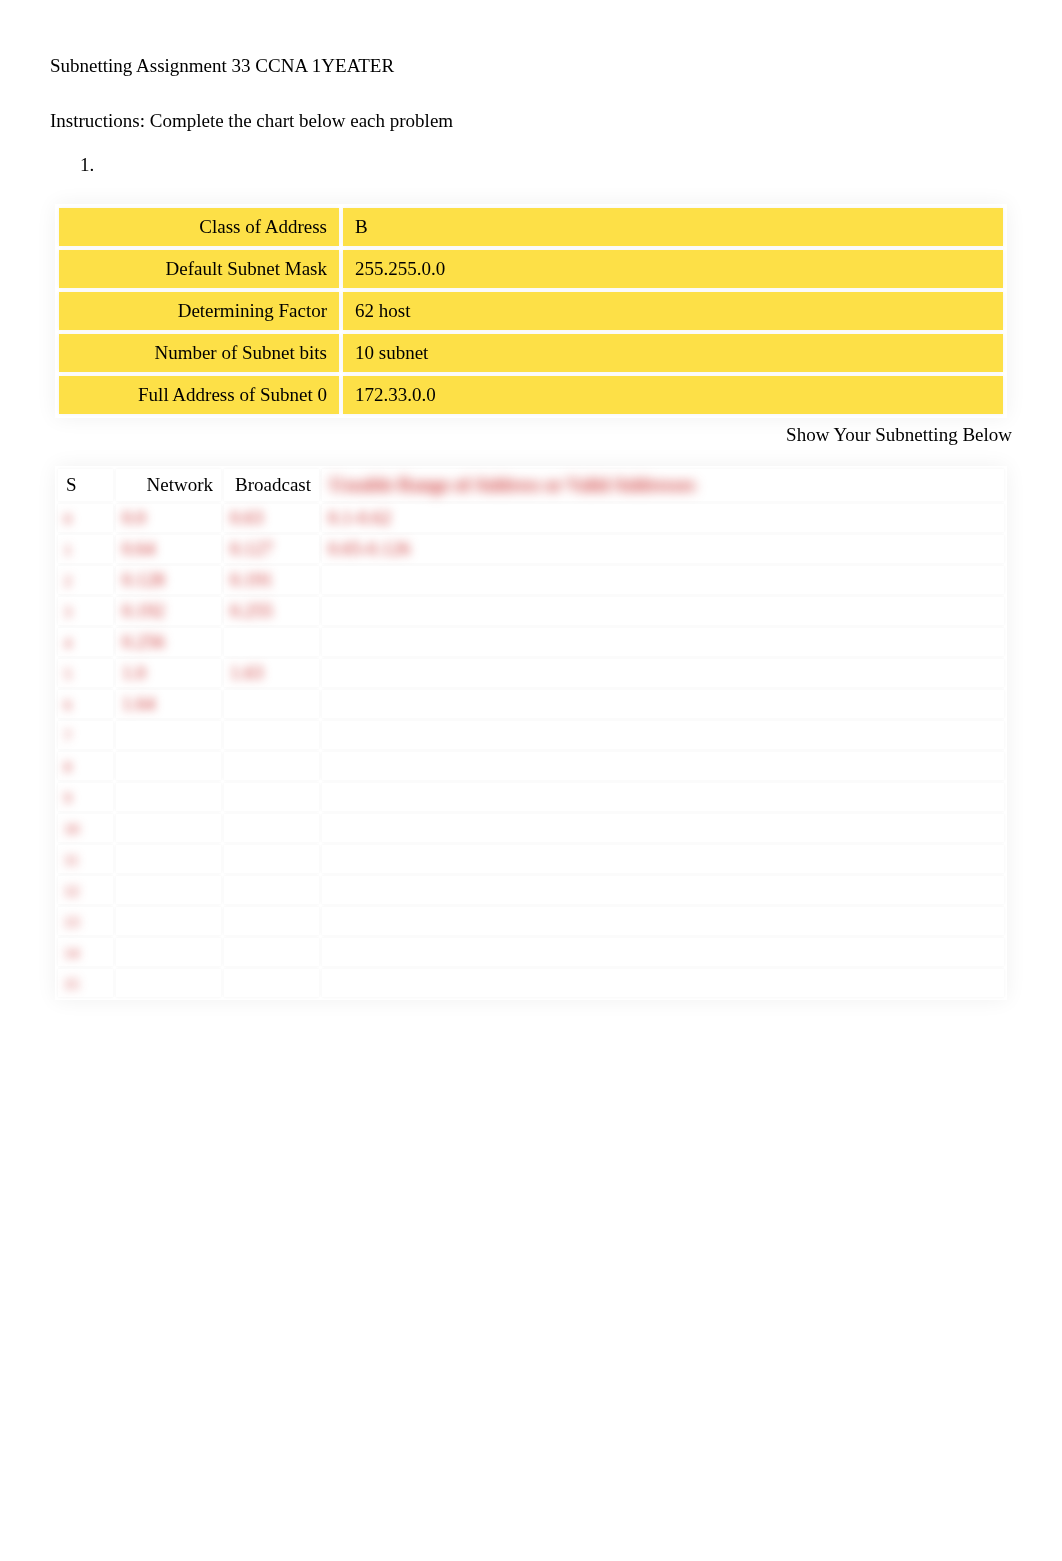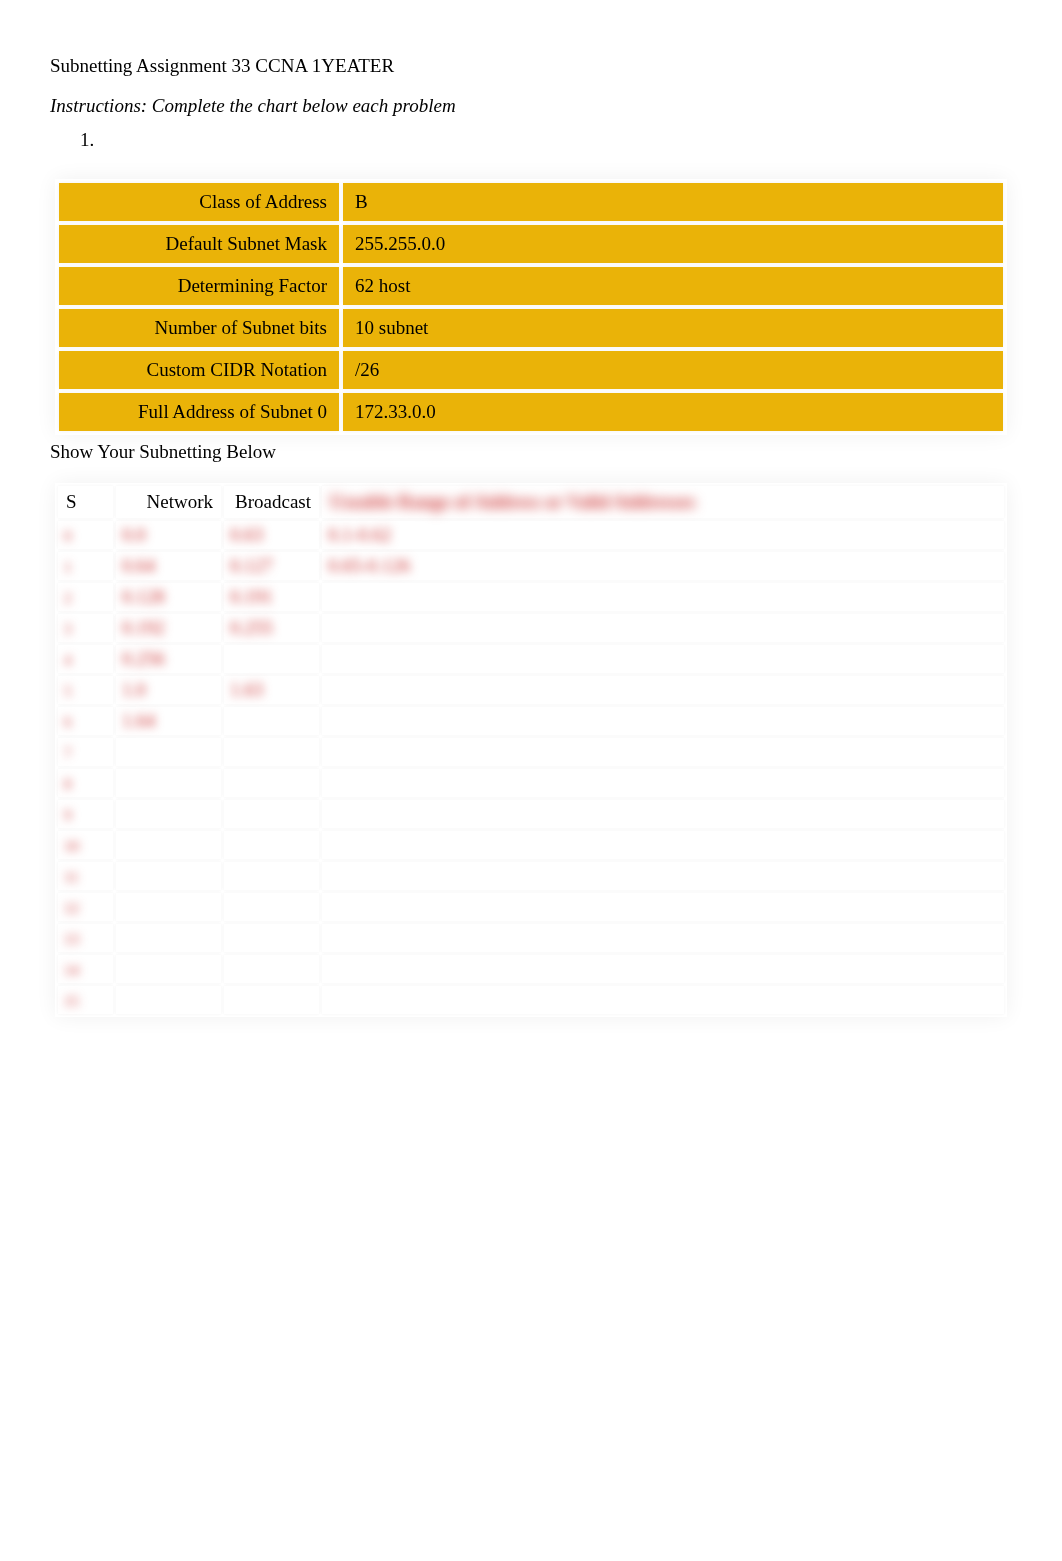--- a/index.html
+++ b/index.html
@@ -9,25 +9,24 @@
     }
     body {
       font-family: "Times New Roman", Times, serif;
       font-size: 19px;
       color: #000;
       background: #fff;
       width: 1062px;
       padding: 55px 50px;
     }
     .title {
-      margin-bottom: 18px;
+      margin-bottom: 33px;
     }
     .instructions {
-      margin-bottom: 12px;
-      font-style: italic;
+      margin-bottom: 22px;
     }
     .problem {
       display: flex;
       gap: 20px;
       margin-bottom: 28px;
       padding-left: 30px;
     }
     .problem-number {
       min-width: 20px;
     }
@@ -35,34 +34,34 @@
       padding: 0 5px;
       margin-bottom: 6px;
     }
     .info-table {
       width: 100%;
       border-collapse: separate;
       border-spacing: 4px;
       box-shadow: 0 0 20px rgba(0,0,0,0.06);
     }
     .info-table td {
-      background: #eab308;
+      background: #fde047;
       padding: 8px 12px;
       box-shadow: 0 0 4px rgba(0,0,0,0.05);
       vertical-align: middle;
     }
     .info-table td.label {
       text-align: right;
       width: 280px;
     }
     .info-table td.value {
       text-align: left;
     }
     .show-heading {
-      text-align: left;
+      text-align: right;
       margin-top: 4px;
       margin-bottom: 20px;
     }
     .work-table-wrap {
       padding: 0 5px;
     }
     .work-table {
       width: 100%;
       border-collapse: separate;
       border-spacing: 3px;
@@ -130,24 +129,20 @@
           <td class="label">Default Subnet Mask</td>
           <td class="value">255.255.0.0</td>
         </tr>
         <tr>
           <td class="label">Determining Factor</td>
           <td class="value">62 host</td>
         </tr>
         <tr>
           <td class="label">Number of Subnet bits</td>
           <td class="value">10 subnet</td>
-        </tr>
-        <tr>
-          <td class="label">Custom CIDR Notation</td>
-          <td class="value">/26</td>
         </tr>
         <tr>
           <td class="label">Full Address of Subnet 0</td>
           <td class="value">172.33.0.0</td>
         </tr>
       </tbody>
   </table>
 </div>
 
 <div class="show-heading">Show Your Subnetting Below</div>

